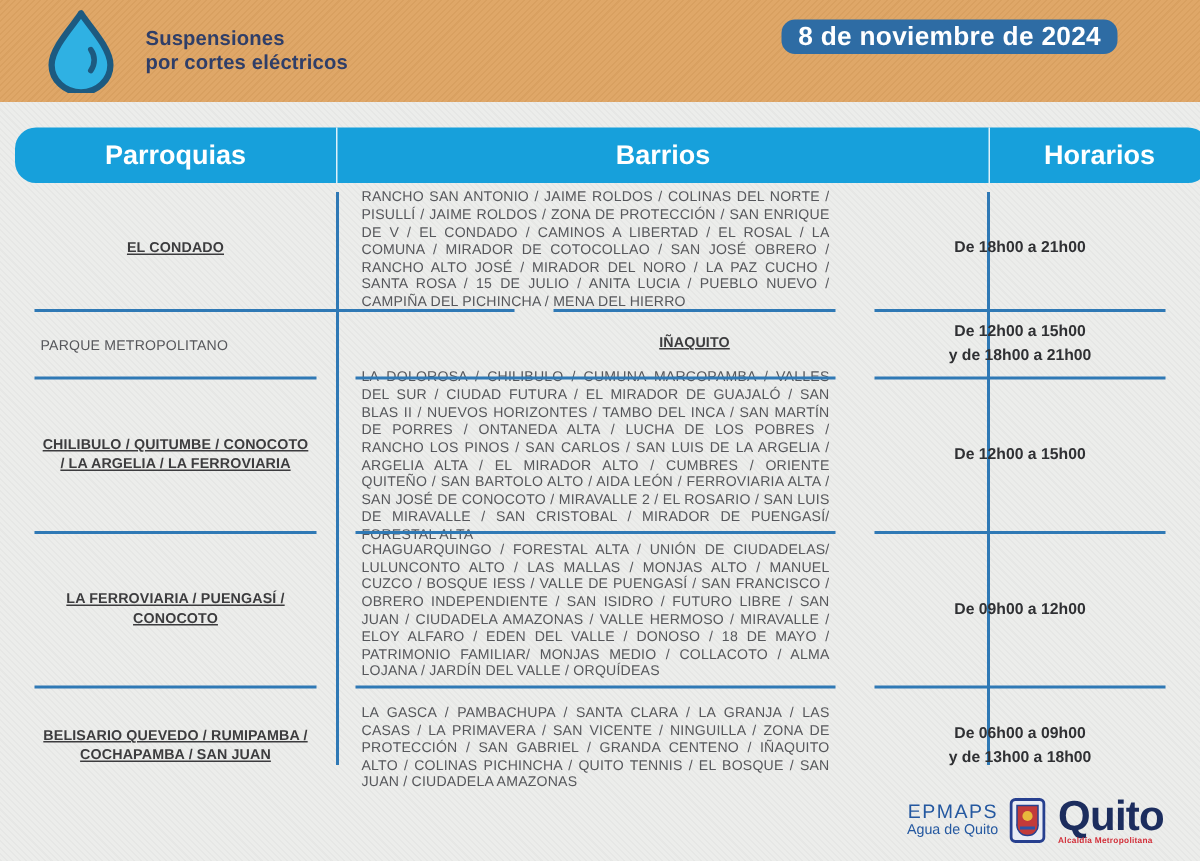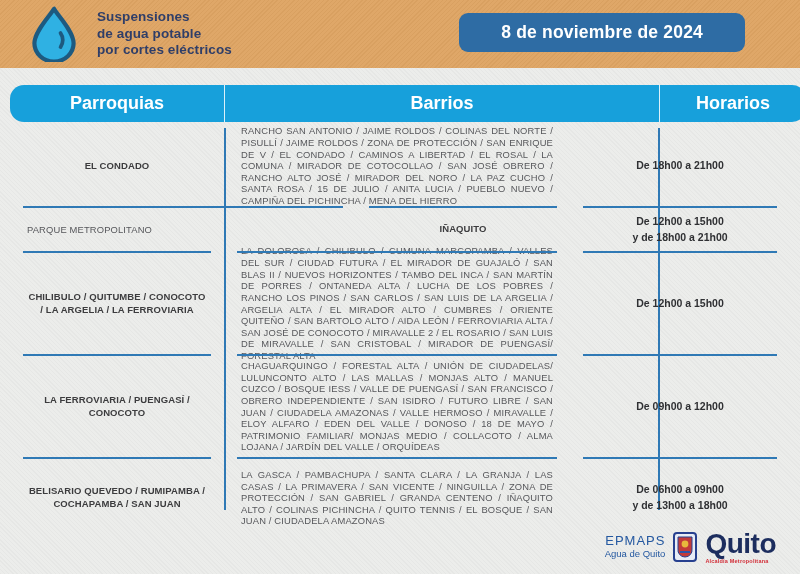--- a/index.html
+++ b/index.html
@@ -12,42 +12,42 @@
   
   .band{
     position:absolute;left:0;top:0;width:800px;height:68px;
     background:#dfa768;
     background-image:repeating-linear-gradient(-45deg, rgba(160,100,30,.10) 0 1px, transparent 1px 3px);
     display:flex;align-items:center;
   }
   .drop-wrap{margin-left:25px;width:58px;height:56px;flex:0 0 auto;}
   .band-title{margin-left:14px;color:#2f3e68;font-weight:bold;font-size:13.5px;line-height:1.22;letter-spacing:.1px;}
   .date-badge{
-    position:absolute;right:55px;top:13px;height:39px;
+    position:absolute;right:55px;top:13px;height:23px;
     background:#2e6ca4;border-radius:9px;color:#fff;font-weight:bold;font-size:17.5px;
-    display:flex;align-items:center;padding:0 42px;letter-spacing:.2px;
+    display:flex;align-items:center;padding:0 11px;letter-spacing:.2px;
   }
   
   .thead{
     position:absolute;left:10px;top:85px;width:796px;height:37px;
     background:#17a0db;border-radius:14px;display:flex;color:#fff;font-weight:bold;font-size:18px;
   }
   .thead .th{display:flex;align-items:center;justify-content:center;position:relative;}
   .th-parroquias{width:214px;}
   .th-barrios{width:434px;border-left:1px solid rgba(255,255,255,.85);border-right:1px solid rgba(255,255,255,.85);}
   .th-horarios{flex:1;}
   
   .tbody{position:absolute;left:10px;top:125px;width:780px;}
   .vline{position:absolute;top:3px;width:2px;height:382px;background:#2f79b5;}
   .vline.v1{left:214px;}
   .vline.v2{left:648px;}
   .trow{display:flex;position:relative;}
   .cell{position:relative;display:flex;align-items:center;justify-content:center;flex-direction:column;}
   .cell-parroquia{width:214px;padding:0 16px;box-sizing:border-box;
-    font-weight:bold;font-size:9.5px;color:#3c3c3e;text-align:center;line-height:1.35;letter-spacing:.1px;}
+    font-weight:bold;font-size:9.5px;color:#3c3c3e;text-align:center;line-height:1.35;letter-spacing:.1px;text-decoration:underline;}
   .cell-barrios{width:346px;padding:6px 17px;box-sizing:border-box;
     font-size:9.4px;color:#56575b;line-height:1.24;letter-spacing:.15px;}
   .cell-barrios .just{text-align:justify;width:100%;}
   .cell-horario{flex:1;padding:0 8px;box-sizing:border-box;
     font-weight:bold;font-size:10.5px;color:#2f3033;text-align:center;line-height:1.5;}
   .trow + .trow .cell::before{
     content:"";position:absolute;top:-1px;left:13px;right:13px;height:2px;background:#2f79b5;
   }
   .r1{height:82px;} .r2{height:45px;} .r3{height:103px;} .r4{height:103px;} .r5{height:80px;}
   
@@ -67,21 +67,20 @@
 
   <div class="band">
     <div class="drop-wrap">
       <svg viewBox="0 0 60 60" width="58" height="56">
         <path d="M30 3 C27 9 9 27 9 40 a21 19.5 0 0 0 42 0 C51 27 33 9 30 3 Z" fill="#2fb1e3" stroke="#1d5a80" stroke-width="4.5" stroke-linejoin="round"></path>
         <path d="M37 29 a11 12 0 0 1 0 15" fill="none" stroke="#1d5a80" stroke-width="4" stroke-linecap="round"></path>
       </svg>
     </div>
     <div class="band-title">
       <div>Suspensiones</div>
-      <div>de agua potable</div>
       <div>por cortes eléctricos</div>
     </div>
     <div class="date-badge">8 de noviembre de 2024</div>
   </div>
 
   <div class="thead">
     <div class="th th-parroquias">Parroquias</div>
     <div class="th th-barrios">Barrios</div>
     <div class="th th-horarios">Horarios</div>
   </div>

